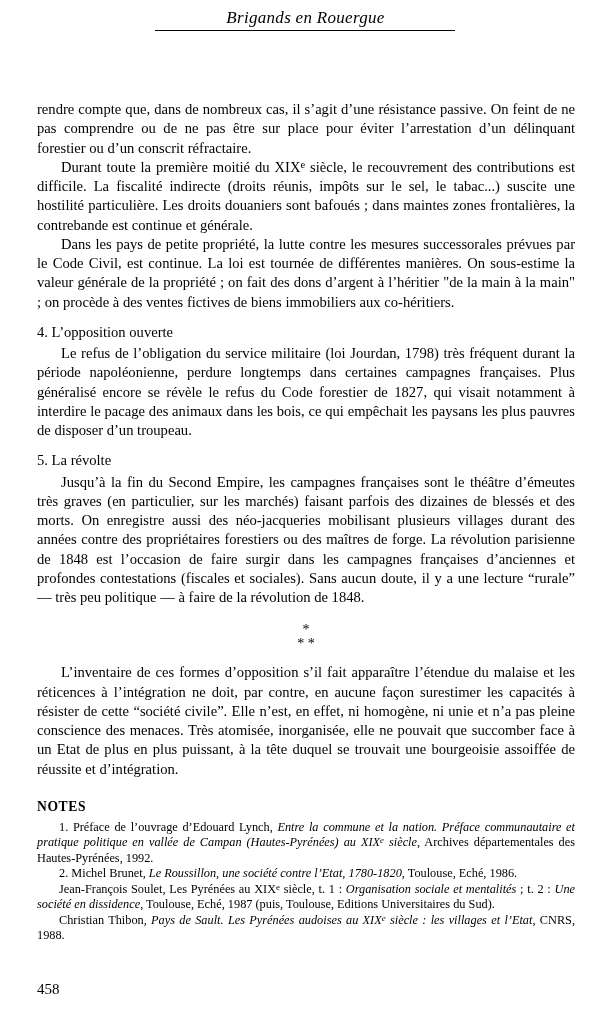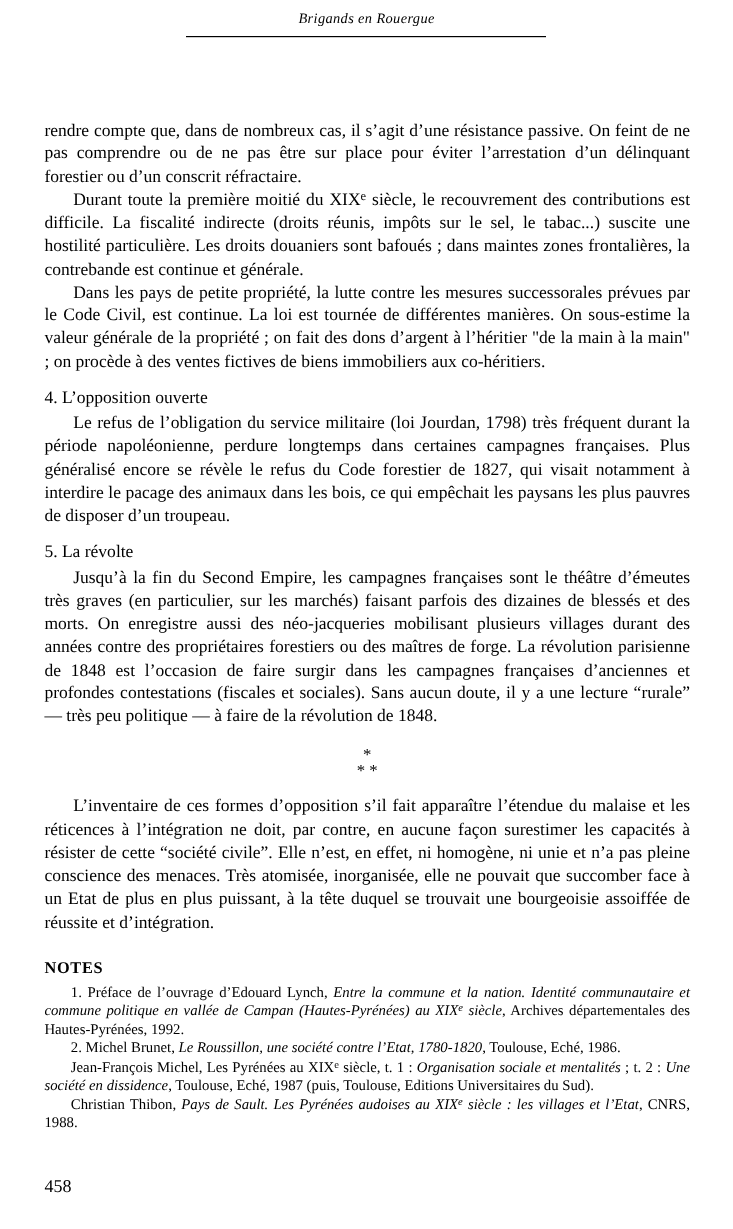--- a/index.html
+++ b/index.html
@@ -22,21 +22,21 @@
     box-sizing: border-box;
     padding: 0;
   }
   .running-head {
     position: absolute;
     top: 8px;
     left: 0;
     right: 0;
     text-align: center;
     font-style: italic;
-    font-size: 12px;
+    font-size: 17px;
     letter-spacing: 0.3px;
   }
   .head-rule {
     position: absolute;
     top: 30px;
     left: 155px;
     width: 300px;
     height: 1px;
     background: #000;
   }
@@ -133,25 +133,25 @@
     <div class="stars">
       <span>*</span>
       <span>* *</span>
     </div>
 
     <p class="indent">L’inventaire de ces formes d’opposition s’il fait apparaître l’étendue du malaise et les réticences à l’intégration ne doit, par contre, en aucune façon surestimer les capacités à résister de cette “société civile”. Elle n’est, en effet, ni homogène, ni unie et n’a pas pleine conscience des menaces. Très atomisée, inorganisée, elle ne pouvait que succomber face à un Etat de plus en plus puissant, à la tête duquel se trouvait une bourgeoisie assoiffée de réussite et d’intégration.</p>
 
     <div class="notes-title">NOTES</div>
 
     <div class="notes">
-      <p class="n-indent"><span>1. Préface de l’ouvrage d’Edouard Lynch, </span><i>Entre la commune et la nation. Identité communautaire et commune politique en vallée de Campan (Hautes-Pyrénées) au XIX</i><i><sup>e</sup></i><i> siècle</i><span>, Archives départementales des Hautes-Pyrénées, 1992.</span></p>
+      <p class="n-indent"><span>1. Préface de l’ouvrage d’Edouard Lynch, </span><i>Entre la commune et la nation. Préface communautaire et pratique politique en vallée de Campan (Hautes-Pyrénées) au XIX</i><i><sup>e</sup></i><i> siècle</i><span>, Archives départementales des Hautes-Pyrénées, 1992.</span></p>
 
       <p class="n-indent"><span>2. Michel Brunet, </span><i>Le Roussillon, une société contre l’Etat, 1780-1820</i><span>, Toulouse, Eché, 1986.</span></p>
 
-      <p class="n-indent"><span>Jean-François Michel, Les Pyrénées au XIX</span><sup>e</sup><span> siècle, t. 1 : </span><i>Organisation sociale et mentalités</i><span> ; t. 2 : </span><i>Une société en dissidence</i><span>, Toulouse, Eché, 1987 (puis, Toulouse, Editions Universitaires du Sud).</span></p>
+      <p class="n-indent"><span>Jean-François Soulet, Les Pyrénées au XIX</span><sup>e</sup><span> siècle, t. 1 : </span><i>Organisation sociale et mentalités</i><span> ; t. 2 : </span><i>Une société en dissidence</i><span>, Toulouse, Eché, 1987 (puis, Toulouse, Editions Universitaires du Sud).</span></p>
 
       <p class="n-indent"><span>Christian Thibon, </span><i>Pays de Sault. Les Pyrénées audoises au XIX</i><i><sup>e</sup></i><i> siècle : les villages et l’Etat</i><span>, CNRS, 1988.</span></p>
     </div>
 
   </div>
 
   <div class="folio">458</div>
 
 </div>
 

